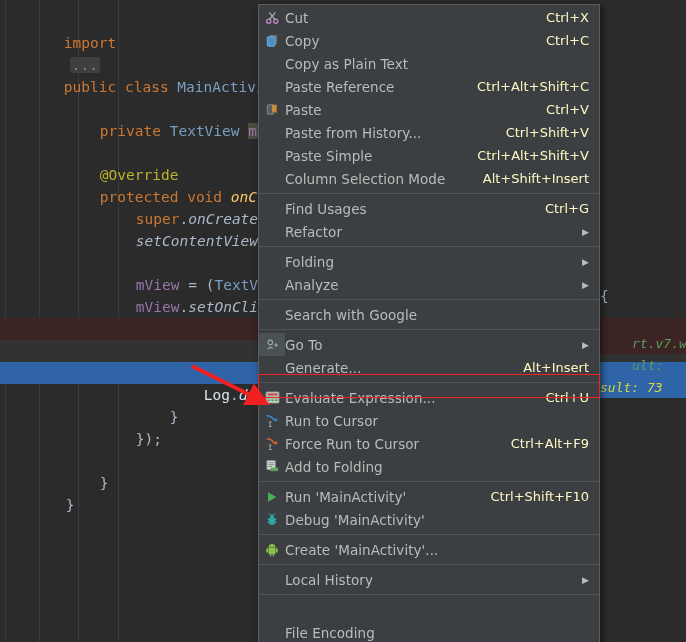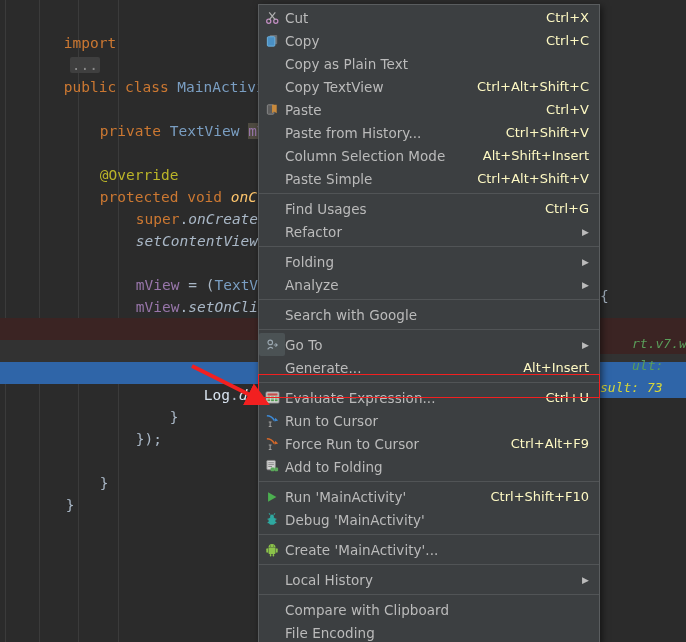--- a/index.html
+++ b/index.html
@@ -225,21 +225,21 @@
     </div>
 
     <div class="mi">
       <span class="ic"></span>
       <span class="lbl">Copy as Plain Text</span>
       <span class="acc"></span>
     </div>
 
     <div class="mi">
       <span class="ic"></span>
-      <span class="lbl">Copy TextView</span>
+      <span class="lbl">Paste Reference</span>
       <span class="acc">Ctrl+Alt+Shift+C</span>
     </div>
 
     <div class="mi">
       <span class="ic">
         <svg width="15" height="15" viewBox="0 0 16 16">
           <rect x="2.5" y="3" width="7" height="10" rx="1" fill="#5c5c5c" stroke="#8a8a8a" stroke-width="1"></rect>
           <path d="M7.5 3 h5 v9 l-3 -2 l-2 2 z" fill="#c98a3c"></path>
         </svg>
       </span>
@@ -248,28 +248,28 @@
     </div>
 
     <div class="mi">
       <span class="ic"></span>
       <span class="lbl">Paste from History...</span>
       <span class="acc">Ctrl+Shift+V</span>
     </div>
 
     <div class="mi">
       <span class="ic"></span>
+      <span class="lbl">Paste Simple</span>
+      <span class="acc">Ctrl+Alt+Shift+V</span>
+    </div>
+
+    <div class="mi">
+      <span class="ic"></span>
       <span class="lbl">Column Selection Mode</span>
       <span class="acc">Alt+Shift+Insert</span>
-    </div>
-
-    <div class="mi">
-      <span class="ic"></span>
-      <span class="lbl">Paste Simple</span>
-      <span class="acc">Ctrl+Alt+Shift+V</span>
     </div>
 
     <div class="sep"></div>
 
     <div class="mi">
       <span class="ic"></span>
       <span class="lbl">Find Usages</span>
       <span class="acc">Ctrl+G</span>
     </div>
 
@@ -425,21 +425,20 @@
     <div class="mi">
       <span class="ic"></span>
       <span class="lbl">Local History</span>
       <span class="arrow">▶</span>
     </div>
 
     <div class="sep"></div>
 
     <div class="mi">
       <span class="ic"></span>
-      <span class="lbl">Compare with Clipboard</span>
       <span class="acc"></span>
     </div>
 
     <div class="mi">
       <span class="ic"></span>
       <span class="lbl">File Encoding</span>
       <span class="acc"></span>
     </div>
 
   </div>

